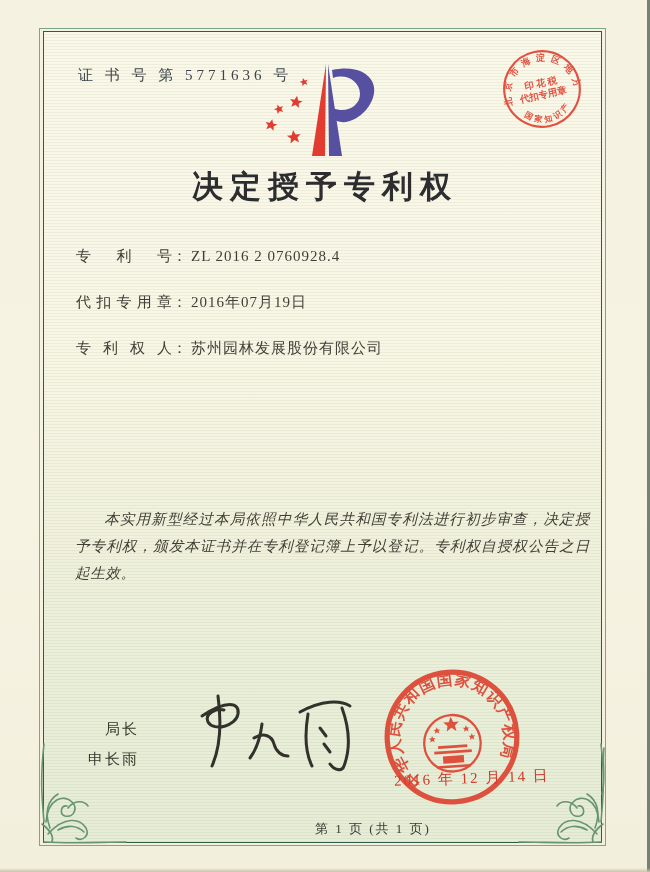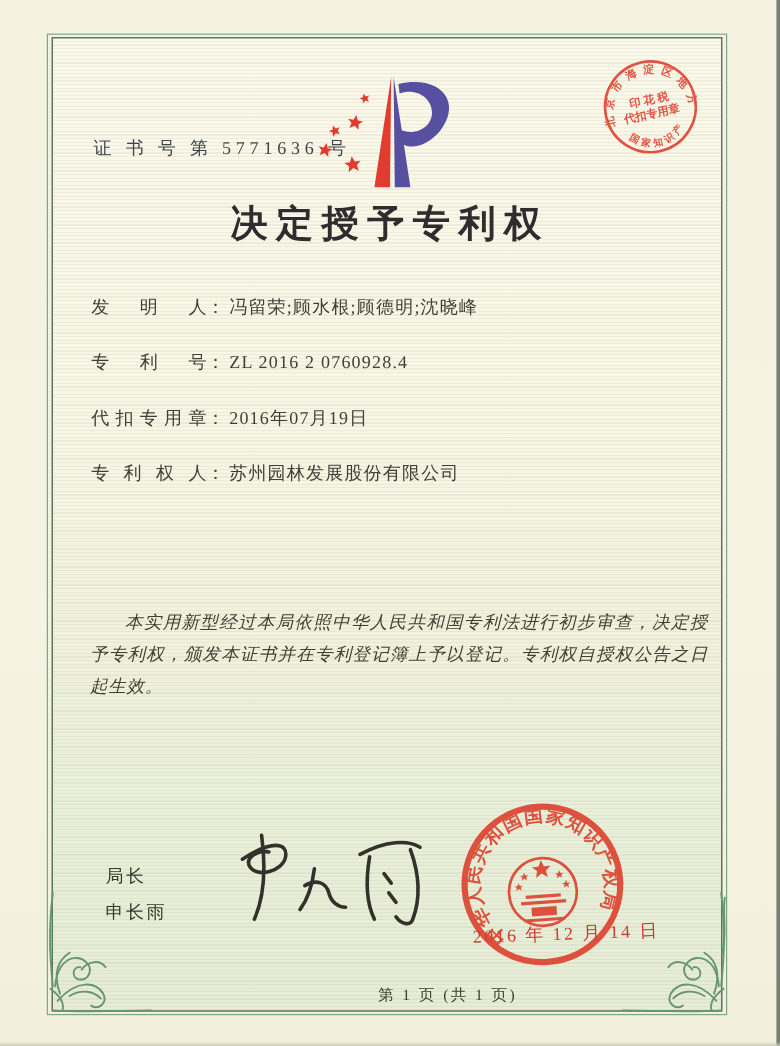--- a/index.html
+++ b/index.html
@@ -14,39 +14,39 @@
   .frame-inner{position:absolute;left:43px;top:31px;right:48px;bottom:29px;border:1px solid #2e5c45;
     background:
       repeating-linear-gradient(0deg, rgba(140,176,130,0.13) 0 1px, rgba(0,0,0,0) 1px 3px),
       linear-gradient(180deg,#fbf8ea 0%,#f9f6e6 38%,#f1f1dd 62%,#e9eed8 86%,#e7ecd6 100%);}
 
   .corner-ornament{position:absolute;width:96px;height:110px;color:#679571;}
   .corner-ornament svg{width:100%;height:100%;}
   .corner-bl{left:34px;bottom:24px;}
   .corner-br{right:39px;bottom:24px;transform:scaleX(-1);}
 
-  .cert-number{position:absolute;left:78px;top:66px;font-size:15px;letter-spacing:4px;color:#3e4449;margin-top:48px;}
+  .cert-number{position:absolute;left:78px;top:66px;font-size:15px;letter-spacing:4px;color:#3e4449;}
 
   .logo{position:absolute;left:252px;top:58px;width:150px;height:108px;}
 
   .title{position:absolute;left:0;top:166px;width:100%;text-align:center;
     font-size:31px;font-weight:600;letter-spacing:7px;color:#2d2d2f;}
 
   .fields{position:absolute;left:76px;top:247px;right:60px;font-size:15px;color:#403f37;}
   .field-row{margin-bottom:27px;white-space:nowrap;}
   .field-label{display:inline-block;width:96px;text-align:justify;text-align-last:justify;}
   .field-colon{display:inline-block;margin-right:4px;}
   .field-value{letter-spacing:1px;}
 
   .body-text{position:absolute;left:75px;top:506px;right:60px;font-size:14.6px;line-height:27px;
     color:#403f36;text-align:justify;letter-spacing:.6px;}
   .body-text p{margin:0;text-indent:2em;font-style:italic;}
 
-  .sig-block{position:absolute;left:88px;top:716px;font-family:Liberation Sans, sans-serif;
-    font-size:15px;color:#37372f;line-height:30px;letter-spacing:2px;}
+  .sig-block{position:absolute;left:88px;top:716px;font-family:Liberation Mono, monospace;
+    font-size:15px;color:#37372f;line-height:30px;letter-spacing:2px;text-align:right;}
   .sig-script{position:absolute;left:188px;top:686px;width:175px;height:100px;}
 
   .seal-main{position:absolute;left:383px;top:668px;width:138px;height:138px;opacity:.88;transform:rotate(-4deg);}
   .seal-date{position:absolute;left:394px;top:769px;font-size:15px;color:#cf3a2b;letter-spacing:2px;transform:rotate(-2deg);white-space:nowrap;}
   .seal-tax{position:absolute;left:497px;top:44px;width:90px;height:90px;opacity:.92;transform:rotate(-12deg);}
 
   .footer{position:absolute;left:0;bottom:34px;width:100%;text-align:center;font-size:13px;
     letter-spacing:2px;color:#3c3c35;margin-left:48px;}
 </style>
 </head>
@@ -100,23 +100,20 @@
       <use href="#star" fill="#e23b2f" transform="translate(44,44) rotate(10) scale(1.05)"></use>
       <use href="#star" fill="#e23b2f" transform="translate(27,51) rotate(-20) scale(0.8)"></use>
       <use href="#star" fill="#e23b2f" transform="translate(19,67) rotate(12) scale(1.0)"></use>
       <use href="#star" fill="#e23b2f" transform="translate(42,79) rotate(-8) scale(1.15)"></use>
     </svg>
   </div>
 
   <div class="title">决定授予专利权</div>
 
   <div class="fields">
-    <div class="field-row">
-      <span class="field-label">发 明 人</span><span class="field-colon">：</span><span class="field-value">冯留荣;顾水根;顾德明;沈晓峰</span>
-    </div>
     <div class="field-row">
       <span class="field-label">专 利 号</span><span class="field-colon">：</span><span class="field-value">ZL 2016 2 0760928.4</span>
     </div>
     <div class="field-row">
       <span class="field-label">代扣专用章</span><span class="field-colon">：</span><span class="field-value">2016年07月19日</span>
     </div>
     <div class="field-row">
       <span class="field-label">专 利 权 人</span><span class="field-colon">：</span><span class="field-value">苏州园林发展股份有限公司</span>
     </div>
   </div>

